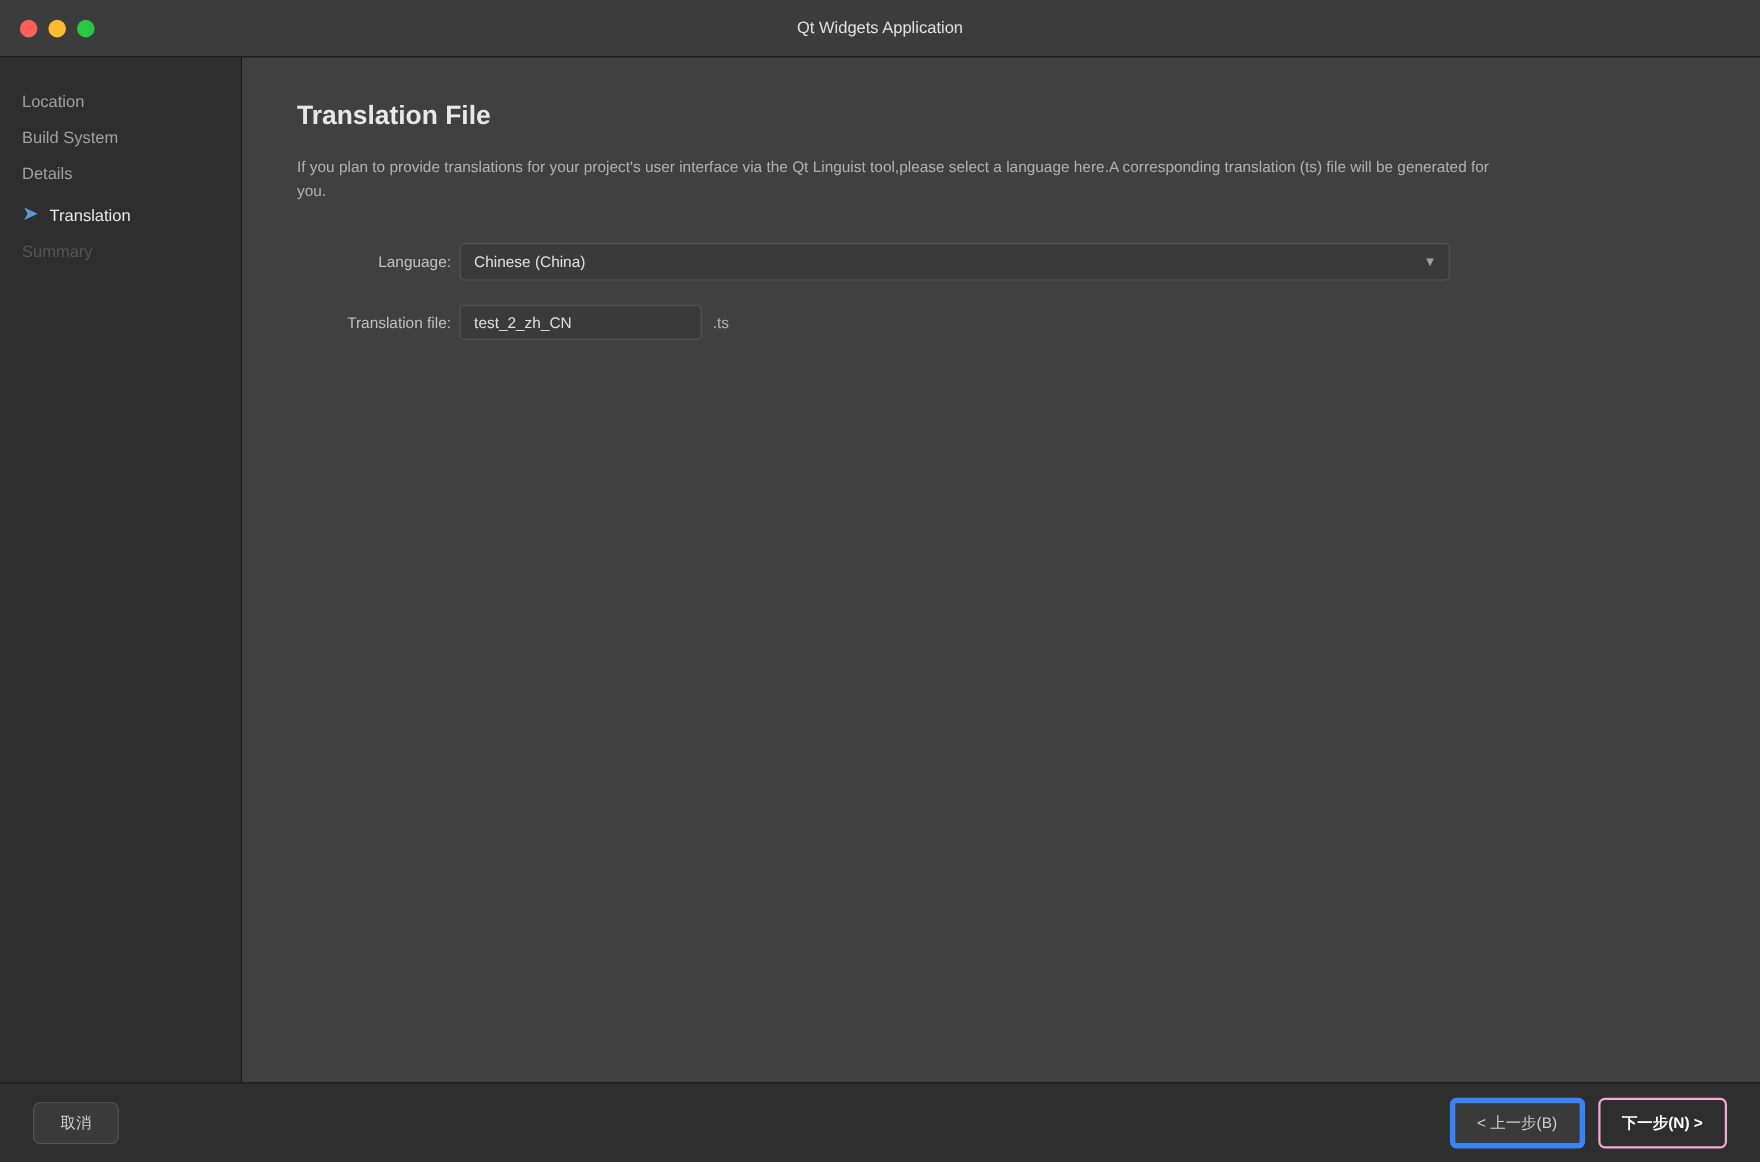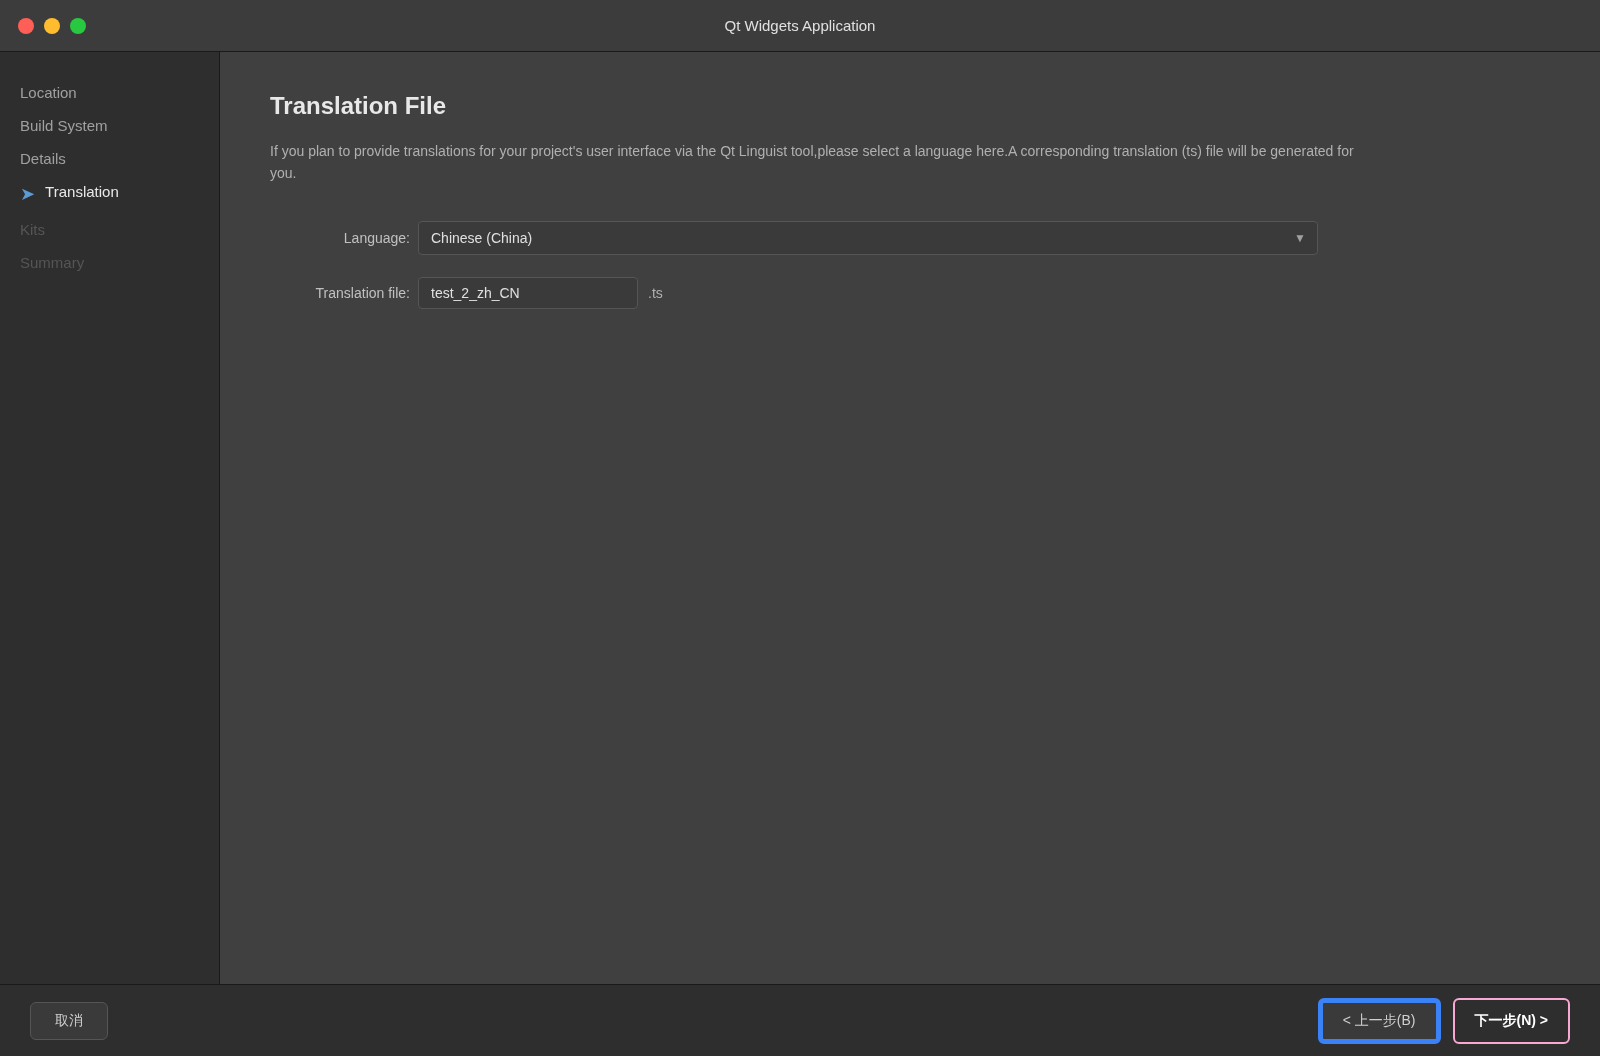--- a/index.html
+++ b/index.html
@@ -62,21 +62,21 @@
     .sidebar {
       width: 220px;
       background: #2e2e2e;
       padding: 24px 0;
       flex-shrink: 0;
       border-right: 1px solid #1a1a1a;
     }
 
     .sidebar-item {
       display: flex;
-      align-items: flex-start;
+      align-items: flex-end;
       padding: 8px 20px;
       color: #a0a0a0;
       font-size: 15px;
       cursor: pointer;
       position: relative;
       gap: 8px;
     }
 
     .sidebar-item.active {
       color: #e8e8e8;
@@ -258,23 +258,20 @@
 
     <div class="sidebar-item">
       <span>Details</span>
     </div>
 
     <div class="sidebar-item active">
       <span class="arrow-icon">➤</span>
       <span>Translation</span>
     </div>
 
-    <div class="sidebar-item disabled">
-      <span>Kits</span>
-    </div>
 
     <div class="sidebar-item disabled">
       <span>Summary</span>
     </div>
 
   </div>
 
   <div class="content">
 
     <h1 class="page-title">Translation File</h1>

